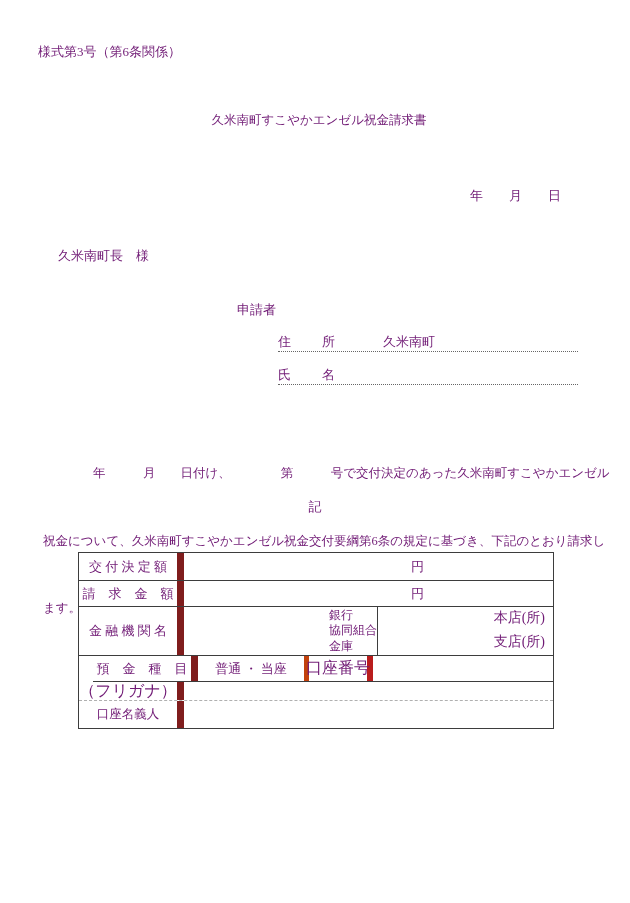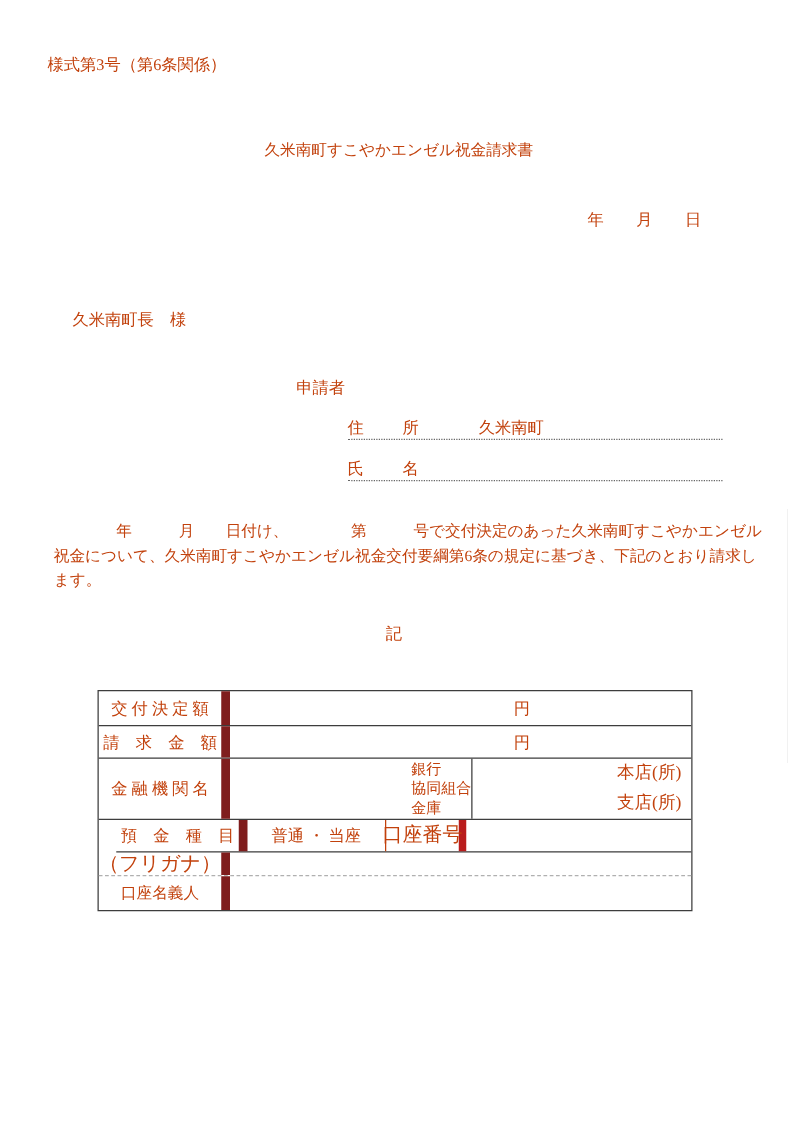--- a/index.html
+++ b/index.html
@@ -4,46 +4,46 @@
 <style>
   * { margin: 0; padding: 0; box-sizing: border-box; }
   html, body { background: #e8e8e8; }
   #page {
     position: relative;
     width: 630px;
     height: 903px;
     background: #ffffff;
     margin: 0 auto;
     font-family: "Liberation Serif", "DejaVu Serif", serif;
-    color: #c2410c;
+    color: #701a75;
     font-size: 13px;
     overflow: hidden;
   }
   .abs { position: absolute; white-space: nowrap; }
 
   .form-no   { left: 38px;  top: 43px; }
   .doc-title { left: 4px; width: 100%; top: 112px; text-align: center; font-size: 12.5px; }
-  .date-line { left: 470px; top: 167px; }
+  .date-line { left: 470px; top: 187px; }
   .addressee { left: 58px;  top: 247px; }
   .applicant { left: 237px; top: 301px; }
 
   .field-line {
     left: 278px;
     width: 300px;
     height: 19px;
     border-bottom: 1px dotted #666;
   }
   .field-line .fl-a { position: absolute; left: 0; }
   .field-line .fl-b { position: absolute; left: 44px; }
   .field-line .fl-v { position: absolute; left: 105px; }
   .addr-line { top: 333px; }
   .name-line { top: 366px; }
 
   .paragraph { left: 43px; top: 416px; font-size: 12.5px; }
-  .paragraph div { line-height: 19.5px; white-space: nowrap; }
+  .paragraph div { line-height: 19.5px; white-space: nowrap; margin-top: 48px; }
 
   .record { left: 0; width: 100%; top: 498px; text-align: center; }
 
   
   .form-table {
     left: 78px;
     top: 552px;
     width: 476px;
     height: 177px;
     border: 1px solid #3d3d3d;
@@ -85,21 +85,21 @@
     flex-direction: column;
     justify-content: space-between;
     align-items: flex-end;
     padding: 2px 8px 4px 8px;
     font-size: 14px;
   }
 
   .dep-cell {
     width: 111px;
     flex: 0 0 111px;
-    border-right: 1px solid #c2410c;
+    border-right: 5px solid #c2410c;
     display: flex;
     align-items: center;
     justify-content: center;
   }
   .acct-cell {
     width: 64px;
     flex: 0 0 64px;
     border-right: 6px solid #b91c1c;
     display: flex;
     align-items: center;

